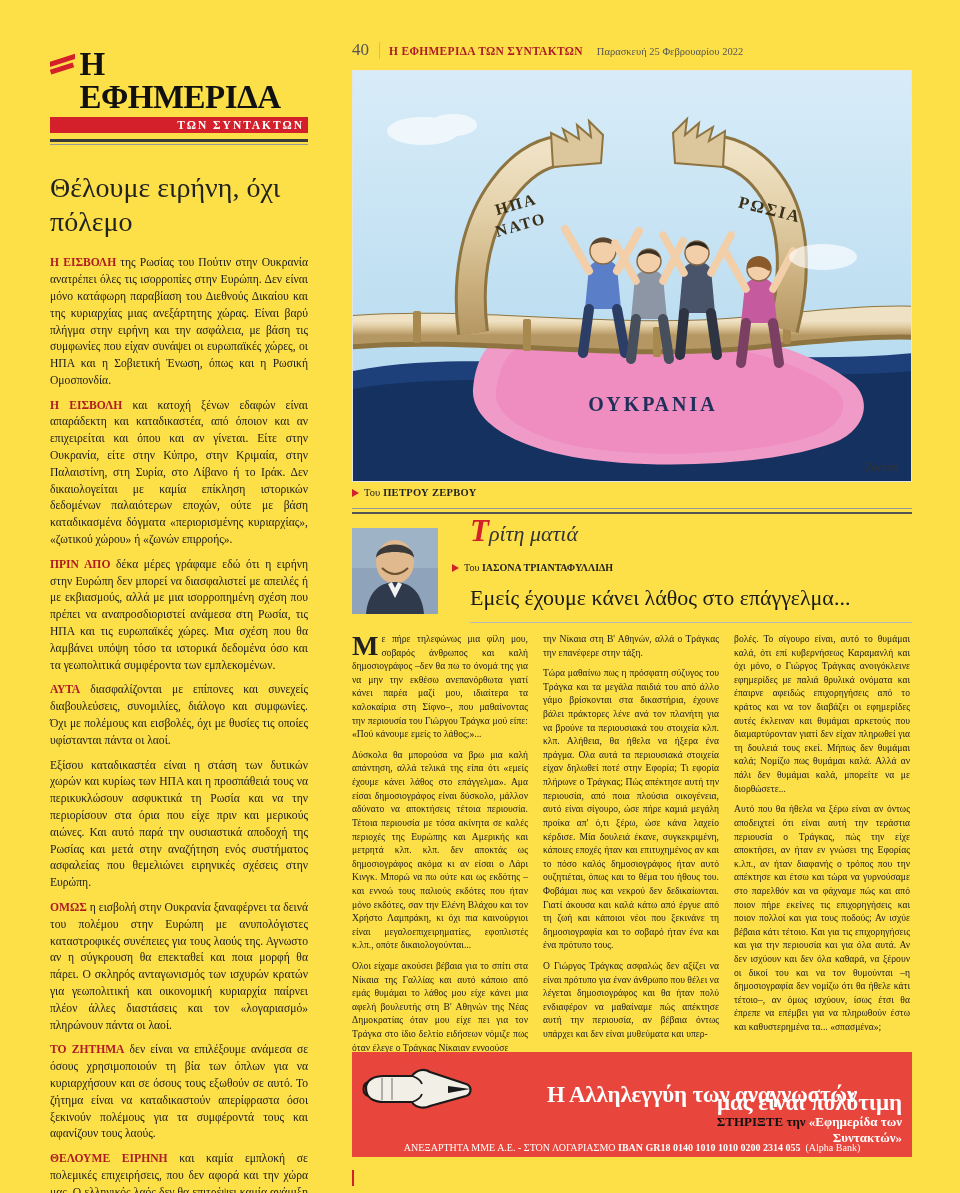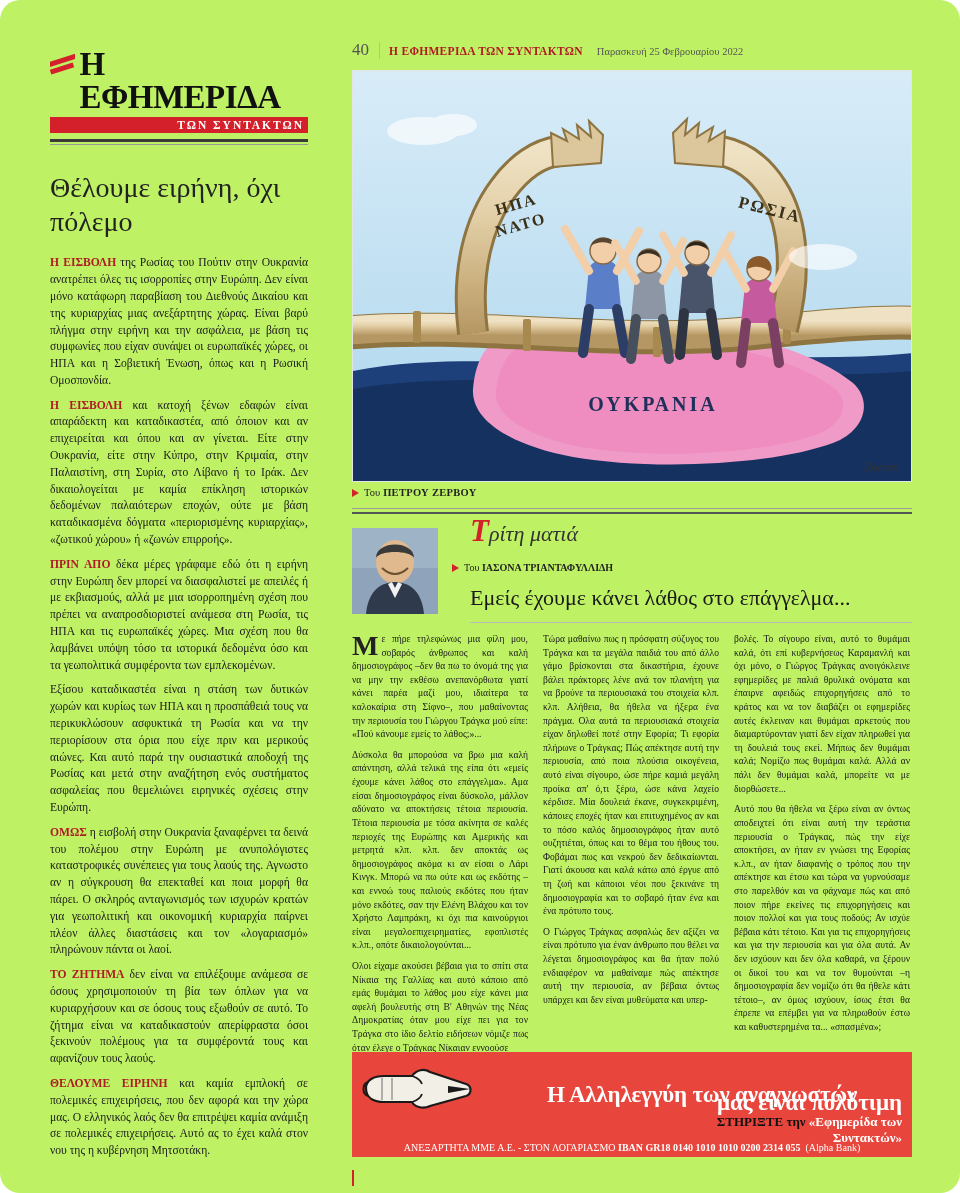--- a/index.html
+++ b/index.html
@@ -10,22 +10,21 @@
   body {
     width: 960px; height: 1193px;
     position: relative;
     font-family: "Liberation Serif", serif;
     color: #1a1a1a;
     overflow: hidden;
   }
   .page {
     position: relative;
     width: 960px; height: 1193px;
-    background: #bef264;
-    border-radius: 20px;
+    background: #fde047;
   }
 
   
   .left-col {
     position: absolute;
     left: 50px; top: 46px;
     width: 258px;
   }
   .masthead {
     position: relative;
@@ -337,20 +336,21 @@
 
     <div class="rule-thick"></div>
     <div class="rule-thin"></div>
 
     <div class="headline-left">Θέλουμε ειρήνη, όχι πόλεμο</div>
 
     <div class="body-left">
       <p><span class="lead">Η ΕΙΣΒΟΛΗ</span><span> της Ρωσίας του Πούτιν στην Ουκρανία ανατρέπει όλες τις ισορροπίες στην Ευρώπη. Δεν είναι μόνο κατάφωρη παραβίαση του Διεθνούς Δικαίου και της κυριαρχίας μιας ανεξάρτητης χώρας. Είναι βαρύ πλήγμα στην ειρήνη και την ασφάλεια, με βάση τις συμφωνίες που είχαν συνάψει οι ευρωπαϊκές χώρες, οι ΗΠΑ και η Σοβιετική Ένωση, όπως και η Ρωσική Ομοσπονδία.</span></p>
       <p><span class="lead">Η ΕΙΣΒΟΛΗ</span><span> και κατοχή ξένων εδαφών είναι απαράδεκτη και καταδικαστέα, από όποιον και αν επιχειρείται και όπου και αν γίνεται. Είτε στην Ουκρανία, είτε στην Κύπρο, στην Κριμαία, στην Παλαιστίνη, στη Συρία, στο Λίβανο ή το Ιράκ. Δεν δικαιολογείται με καμία επίκληση ιστορικών δεδομένων παλαιότερων εποχών, ούτε με βάση καταδικασμένα δόγματα «περιορισμένης κυριαρχίας», «ζωτικού χώρου» ή «ζωνών επιρροής».</span></p>
       <p><span class="lead">ΠΡΙΝ ΑΠΟ</span><span> δέκα μέρες γράφαμε εδώ ότι η ειρήνη στην Ευρώπη δεν μπορεί να διασφαλιστεί με απειλές ή με εκβιασμούς, αλλά με μια ισορροπημένη σχέση που πρέπει να αναπροσδιοριστεί ανάμεσα στη Ρωσία, τις ΗΠΑ και τις ευρωπαϊκές χώρες. Μια σχέση που θα λαμβάνει υπόψη τόσο τα ιστορικά δεδομένα όσο και τα γεωπολιτικά συμφέροντα των εμπλεκομένων.</span></p>
+      <p><span class="lead">ΑΥΤΑ</span><span> διασφαλίζονται με επίπονες και συνεχείς διαβουλεύσεις, συνομιλίες, διάλογο και συμφωνίες. Όχι με πολέμους και εισβολές, όχι με θυσίες τις οποίες υφίστανται πάντα οι λαοί.</span></p>
       <p><span>Εξίσου καταδικαστέα είναι η στάση των δυτικών χωρών και κυρίως των ΗΠΑ και η προσπάθειά τους να περικυκλώσουν ασφυκτικά τη Ρωσία και να την περιορίσουν στα όρια που είχε πριν και μερικούς αιώνες. Και αυτό παρά την ουσιαστικά αποδοχή της Ρωσίας και μετά στην αναζήτηση ενός συστήματος ασφαλείας που θεμελιώνει ειρηνικές σχέσεις στην Ευρώπη.</span></p>
       <p><span class="lead">ΟΜΩΣ</span><span> η εισβολή στην Ουκρανία ξαναφέρνει τα δεινά του πολέμου στην Ευρώπη με ανυπολόγιστες καταστροφικές συνέπειες για τους λαούς της. Αγνωστο αν η σύγκρουση θα επεκταθεί και ποια μορφή θα πάρει. Ο σκληρός ανταγωνισμός των ισχυρών κρατών για γεωπολιτική και οικονομική κυριαρχία παίρνει πλέον άλλες διαστάσεις και τον «λογαριασμό» πληρώνουν πάντα οι λαοί.</span></p>
       <p><span class="lead">ΤΟ ΖΗΤΗΜΑ</span><span> δεν είναι να επιλέξουμε ανάμεσα σε όσους χρησιμοποιούν τη βία των όπλων για να κυριαρχήσουν και σε όσους τους εξωθούν σε αυτό. Το ζήτημα είναι να καταδικαστούν απερίφραστα όσοι ξεκινούν πολέμους για τα συμφέροντά τους και αφανίζουν τους λαούς.</span></p>
       <p><span class="lead">ΘΕΛΟΥΜΕ ΕΙΡΗΝΗ</span><span> και καμία εμπλοκή σε πολεμικές επιχειρήσεις, που δεν αφορά και την χώρα μας. Ο ελληνικός λαός δεν θα επιτρέψει καμία ανάμιξη σε πολεμικές επιχειρήσεις. Αυτό ας το έχει καλά στον νου της η κυβέρνηση Μητσοτάκη.</span></p>
     </div>
   </div>
 
   <div class="header-bar">
     <div class="page-num">40</div>
     <div class="hdr-divider"></div>
@@ -486,20 +486,21 @@
   <div class="headline2">Εμείς έχουμε κάνει λάθος στο επάγγελμα...</div>
   <div class="kicker-underline"></div>
 
   <div class="cols3">
     <div class="col3">
       <p><span class="dropcap">Μ</span><span>ε πήρε τηλεφώνως μια φίλη μου, σοβαρός άνθρωπος και καλή δημοσιογράφος –δεν θα πω το όνομά της για να μην την εκθέσω ανεπανόρθωτα γιατί κάνει παρέα μαζί μου, ιδιαίτερα τα καλοκαίρια στη Σίφνο–, που μαθαίνοντας την περιουσία του Γιώργου Τράγκα μού είπε: «Πού κάνουμε εμείς το λάθος;»...</span></p>
       <p>Δύσκολα θα μπορούσα να βρω μια καλή απάντηση, αλλά τελικά της είπα ότι «εμείς έχουμε κάνει λάθος στο επάγγελμα». Αμα είσαι δημοσιογράφος είναι δύσκολο, μάλλον αδύνατο να αποκτήσεις τέτοια περιουσία. Τέτοια περιουσία με τόσα ακίνητα σε καλές περιοχές της Ευρώπης και Αμερικής και μετρητά κλπ. κλπ. δεν αποκτάς ως δημοσιογράφος ακόμα κι αν είσαι ο Λάρι Κινγκ. Μπορώ να πω ούτε και ως εκδότης –και εννοώ τους παλιούς εκδότες που ήταν μόνο εκδότες, σαν την Ελένη Βλάχου και τον Χρήστο Λαμπράκη, κι όχι πια καινούργιοι είναι μεγαλοεπιχειρηματίες, εφοπλιστές κ.λπ., οπότε δικαιολογούνται...</p>
       <p>Ολοι είχαμε ακούσει βέβαια για το σπίτι στα Νίκαια της Γαλλίας και αυτό κάποιο από εμάς θυμάμαι το λάθος μου είχε κάνει μια αφελή βουλευτής στη Β' Αθηνών της Νέας Δημοκρατίας όταν μου είχε πει για τον Τράγκα στο ίδιο δελτίο ειδήσεων νόμιζε πως όταν έλεγε ο Τράγκας Νίκαιαν εννοούσε</p>
     </div>
     <div class="col3">
+      <p>την Νίκαια στη Β' Αθηνών, αλλά ο Τράγκας την επανέφερε στην τάξη.</p>
       <p>Τώρα μαθαίνω πως η πρόσφατη σύζυγος του Τράγκα και τα μεγάλα παιδιά του από άλλο γάμο βρίσκονται στα δικαστήρια, έχουνε βάλει πράκτορες λένε ανά τον πλανήτη για να βρούνε τα περιουσιακά του στοιχεία κλπ. κλπ. Αλήθεια, θα ήθελα να ήξερα ένα πράγμα. Ολα αυτά τα περιουσιακά στοιχεία είχαν δηλωθεί ποτέ στην Εφορία; Τι εφορία πλήρωνε ο Τράγκας; Πώς απέκτησε αυτή την περιουσία, από ποια πλούσια οικογένεια, αυτό είναι σίγουρο, ώσε πήρε καμιά μεγάλη προίκα απ' ό,τι ξέρω, ώσε κάνα λαχείο κέρδισε. Μία δουλειά έκανε, συγκεκριμένη, κάποιες εποχές ήταν και επιτυχημένος αν και το πόσο καλός δημοσιογράφος ήταν αυτό ουζητιέται, όπως και το θέμα του ήθους του. Φοβάμαι πως και νεκρού δεν δεδικαίωνται. Γιατί άκουσα και καλά κάτω από έργυε από τη ζωή και κάποιοι νέοι που ξεκινάνε τη δημοσιογραφία και το σοβαρό ήταν ένα και ένα πρότυπο τους.</p>
       <p>Ο Γιώργος Τράγκας ασφαλώς δεν αξίζει να είναι πρότυπο για έναν άνθρωπο που θέλει να λέγεται δημοσιογράφος και θα ήταν πολύ ενδιαφέρον να μαθαίναμε πώς απέκτησε αυτή την περιουσία, αν βέβαια όντως υπάρχει και δεν είναι μυθεύματα και υπερ-</p>
     </div>
     <div class="col3">
       <p>βολές. Το σίγουρο είναι, αυτό το θυμάμαι καλά, ότι επί κυβερνήσεως Καραμανλή και όχι μόνο, ο Γιώργος Τράγκας ανοιγόκλεινε εφημερίδες με παλιά θρυλικά ονόματα και έπαιρνε αφειδώς επιχορηγήσεις από το κράτος και να τον διαβάζει οι εφημερίδες αυτές έκλειναν και θυμάμαι αρκετούς που διαμαρτύρονταν γιατί δεν είχαν πληρωθεί για τη δουλειά τους εκεί. Μήπως δεν θυμάμαι καλά; Νομίζω πως θυμάμαι καλά. Αλλά αν πάλι δεν θυμάμαι καλά, μπορείτε να με διορθώσετε...</p>
       <p>Αυτό που θα ήθελα να ξέρω είναι αν όντως αποδειχτεί ότι είναι αυτή την τεράστια περιουσία ο Τράγκας, πώς την είχε αποκτήσει, αν ήταν εν γνώσει της Εφορίας κ.λπ., αν ήταν διαφανής ο τρόπος που την απέκτησε και έτσω και τώρα να γυρνούσαμε στο παρελθόν και να φάχναμε πώς και από ποιον πήρε εκείνες τις επιχορηγήσεις και ποιον πολλοί και για τους ποδούς; Αν ισχύε βέβαια κάτι τέτοιο. Και για τις επιχορηγήσεις και για την περιουσία και για όλα αυτά. Αν δεν ισχύουν και δεν όλα καθαρά, να ξέρουν οι δικοί του και να τον θυμούνται –η δημοσιογραφία δεν νομίζω ότι θα ήθελε κάτι τέτοιο–, αν όμως ισχύουν, ίσως έτσι θα έπρεπε να επέμβει για να πληρωθούν έστω και καθυστερημένα τα... «σπασμένα»;</p>
     </div>
   </div>
 
   <div class="ad">

